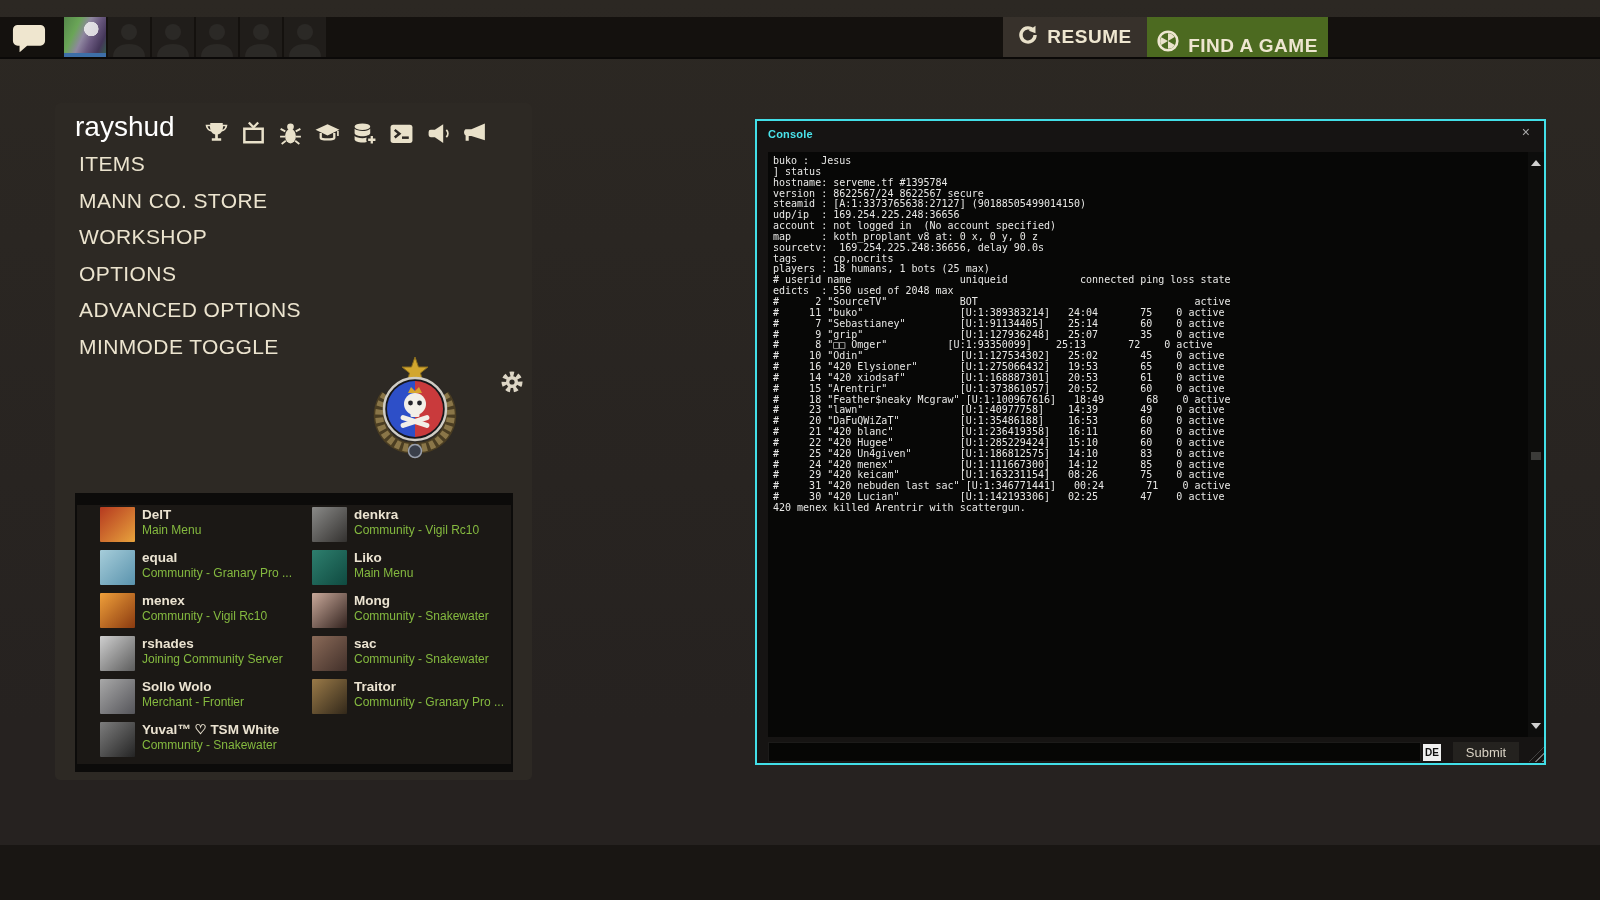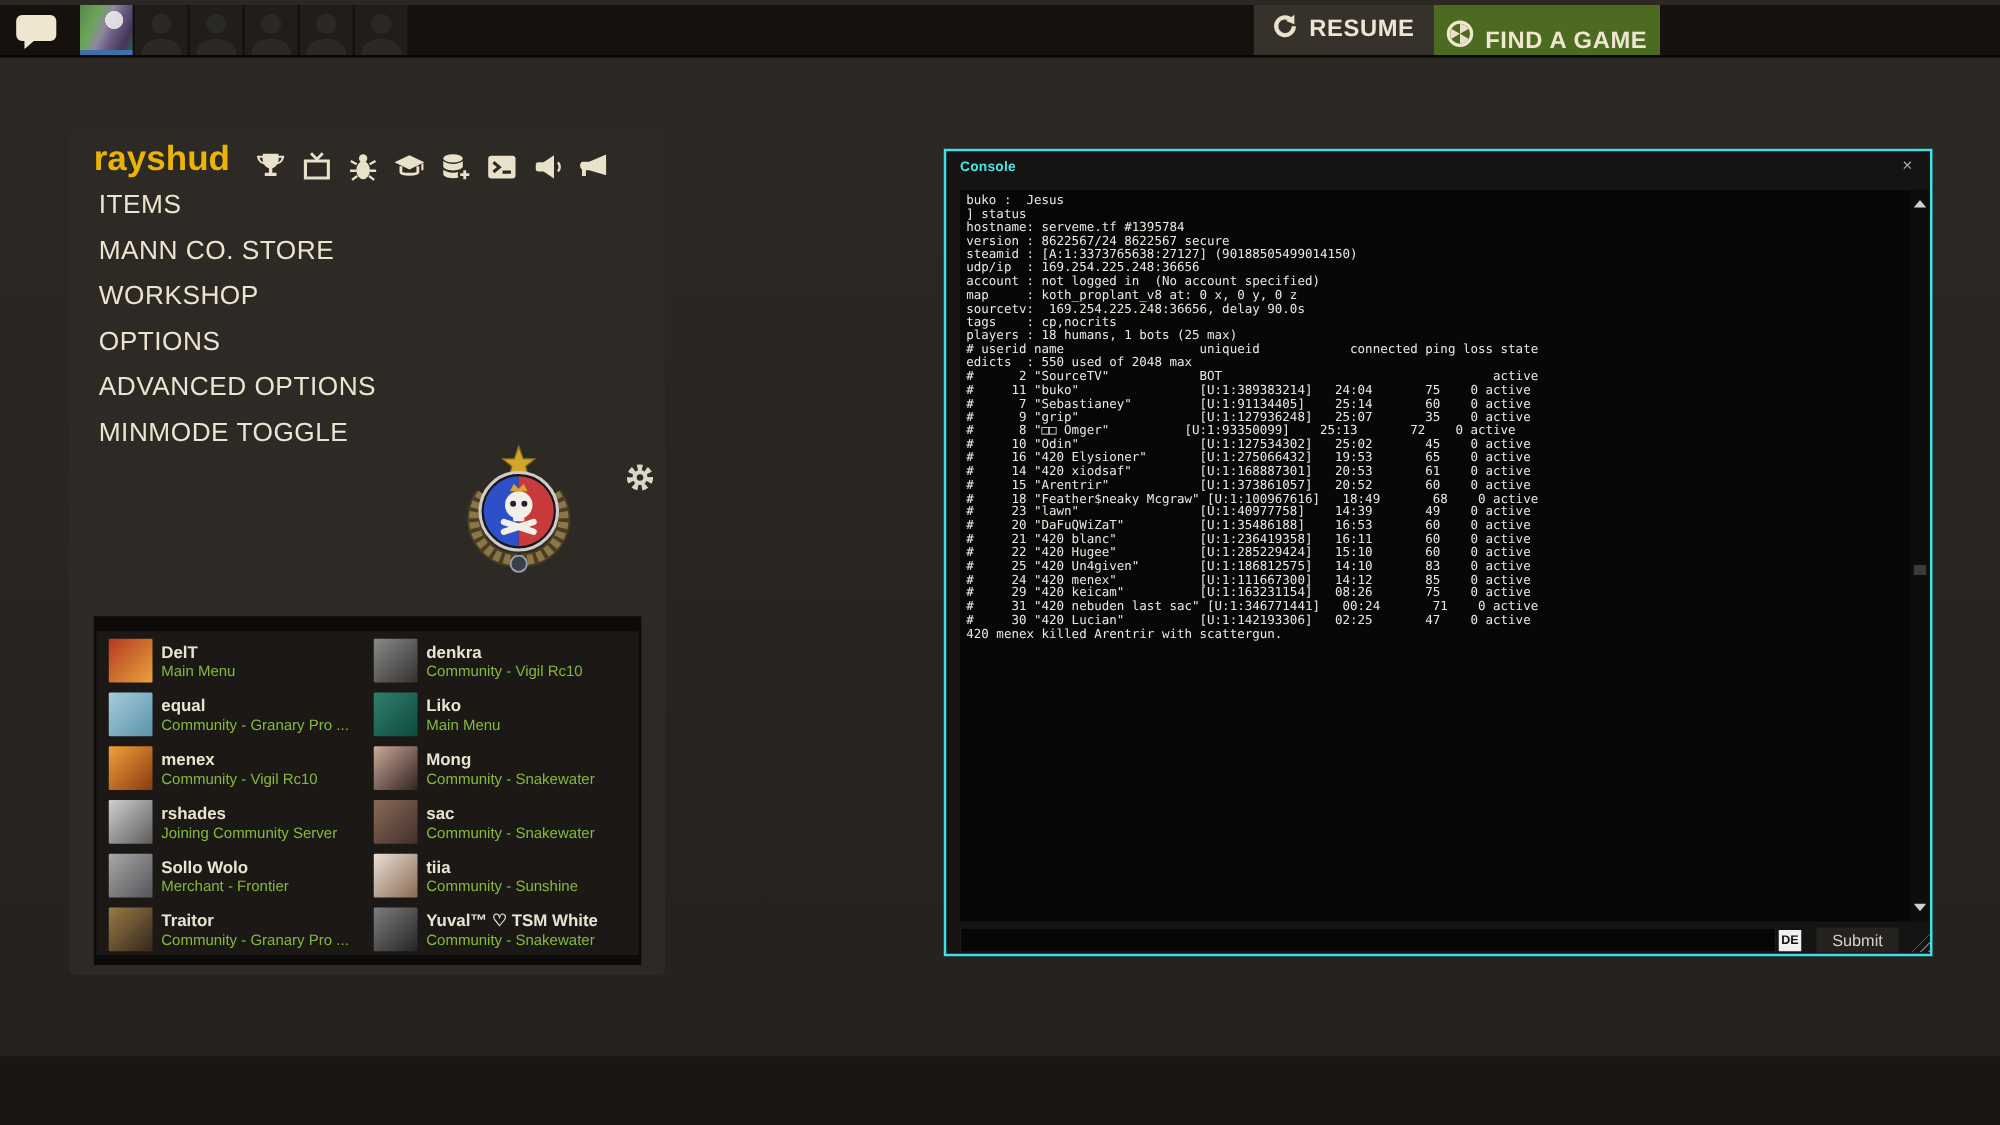--- a/index.html
+++ b/index.html
@@ -1,56 +1,56 @@
 <!DOCTYPE html>
 <html><head>
 <meta charset="utf-8">
 <style>
   html,body{margin:0;padding:0;background:#1a1714;}
   body{width:1600px;height:900px;font-family:"Liberation Sans",sans-serif;overflow:hidden;}
   .screen{position:relative;width:1600px;height:900px;background:linear-gradient(#2c2823,#262220 80%);}
   .bottom-strip{position:absolute;left:0;top:845px;width:1600px;height:55px;background:#191613;}
 
   
-  .topbar{position:absolute;left:0;top:4px;width:1600px;height:40px;background:#14110e;border-bottom:2px solid #0b0908;}
+  .topbar{position:absolute;left:0;top:17px;width:1600px;height:40px;background:#14110e;border-bottom:2px solid #0b0908;}
   .chat-btn{position:absolute;left:12px;top:7px;width:34px;height:28px;cursor:pointer;}
   .avatar-strip{position:absolute;left:64px;top:0;height:40px;display:flex;gap:2px;}
   .avatar-slot{width:42px;height:40px;background:#201d1a;position:relative;}
   .avatar-slot.selected{background:
      radial-gradient(circle at 65% 30%, rgba(240,240,240,.85) 0 18%, transparent 19%),
      linear-gradient(115deg,#55884a 0%,#6aa557 28%,#8f87a0 46%,#6b5a80 62%,#443659 82%,#35614a 100%);}
   .avatar-slot.selected::after{content:"";position:absolute;left:0;bottom:0;width:100%;height:4px;background:#3e6fa8;}
   .tb-btn{position:absolute;top:0;height:40px;display:flex;align-items:center;justify-content:center;gap:9px;
      color:#eee6d0;font-size:19px;font-weight:bold;letter-spacing:.5px;cursor:pointer;}
   .tb-resume{left:1003px;width:144px;background:#37312b;}
   .tb-find{left:1147px;width:181px;background:#4c6a20;align-items:flex-end;}
   .tb-disc{left:1328px;width:218px;background:#591d12;}
 
   
   .menu-panel{position:absolute;left:55px;top:103px;width:477px;height:677px;background:#2d2924;border-radius:5px;}
-  .hud-name{position:absolute;left:20px;top:8px;font-size:28px;color:#eab308;font-weight:bold;}
+  .hud-name{position:absolute;left:20px;top:8px;font-size:28px;color:#ffffff;}
   .menu-icons{position:absolute;left:148px;top:17px;display:flex;gap:10px;align-items:center;}
   .mi{width:27px;height:27px;display:flex;align-items:center;justify-content:center;cursor:pointer;}
   .mi svg{width:25px;height:25px;}
   .ico{fill:#e9e1ca;}
   .ico-stroke{stroke:#e9e1ca;fill:none;}
   .nav{position:absolute;left:24px;top:49px;}
   .nav-item{font-size:21px;line-height:23px;color:#ece4cf;margin-bottom:13.5px;letter-spacing:.4px;cursor:pointer;white-space:nowrap;}
   .player-block{position:absolute;left:25px;top:276px;width:260px;text-align:center;color:#ece4cf;}
   .player-name{font-size:21px;font-weight:bold;letter-spacing:.3px;}
   .player-title{font-size:16px;margin-top:4px;}
   .player-mmr{font-size:13px;margin-top:16px;color:#878170;letter-spacing:.5px;}
   .badge{position:absolute;left:313px;top:252px;width:94px;height:108px;}
   .gear-btn{position:absolute;left:446px;top:268px;width:22px;height:22px;cursor:pointer;}
 
   
   .friends-panel{position:absolute;left:20px;top:390px;width:438px;height:279px;background:#0c0b0a;}
   .friends-list{position:absolute;left:2px;top:12px;width:434px;height:259px;background:#1b1815;
      display:grid;grid-template-columns:212px 212px;grid-auto-rows:43px;padding:2px 0 0 10px;box-sizing:border-box;}
-  .friend{display:flex;align-items:center;cursor:pointer;}
+  .friend{display:flex;align-items:flex-start;cursor:pointer;margin-left:13px;}
   .friend-avatar{width:35px;height:35px;flex:0 0 35px;border-radius:1px;}
   .friend-text{margin-left:7px;overflow:hidden;white-space:nowrap;}
   .friend-name{font-size:13.5px;font-weight:bold;color:#ebe3d1;line-height:16px;}
   .friend-status{font-size:12px;color:#84b93f;line-height:14px;}
 
   
   .console{position:absolute;left:755px;top:119px;width:791px;height:646px;box-sizing:border-box;
      background:#161413;border:2px solid #42dfe8;}
   .console-title{position:absolute;left:11px;top:7px;font-size:11px;font-weight:bold;color:#4ae4ec;letter-spacing:.2px;}
   .console-close{position:absolute;right:14px;top:4px;font-size:14px;color:#a9a9a9;cursor:pointer;line-height:14px;}
@@ -290,27 +290,20 @@
   </div>
 
   <div class="friend">
     <div class="friend-avatar" style="background: linear-gradient(135deg, rgb(168, 168, 168), rgb(85, 85, 90));"></div>
     <div class="friend-text">
       <div class="friend-name">Sollo Wolo</div>
       <div class="friend-status">Merchant - Frontier</div>
     </div>
   </div>
 
-  <div class="friend">
-    <div class="friend-avatar" style="background: linear-gradient(135deg, rgb(232, 224, 216), rgb(138, 106, 80));"></div>
-    <div class="friend-text">
-      <div class="friend-name">tiia</div>
-      <div class="friend-status">Community - Sunshine</div>
-    </div>
-  </div>
 
   <div class="friend">
     <div class="friend-avatar" style="background: linear-gradient(135deg, rgb(154, 122, 72), rgb(50, 40, 26));"></div>
     <div class="friend-text">
       <div class="friend-name">Traitor</div>
       <div class="friend-status">Community - Granary Pro ...</div>
     </div>
   </div>
 
   <div class="friend">

